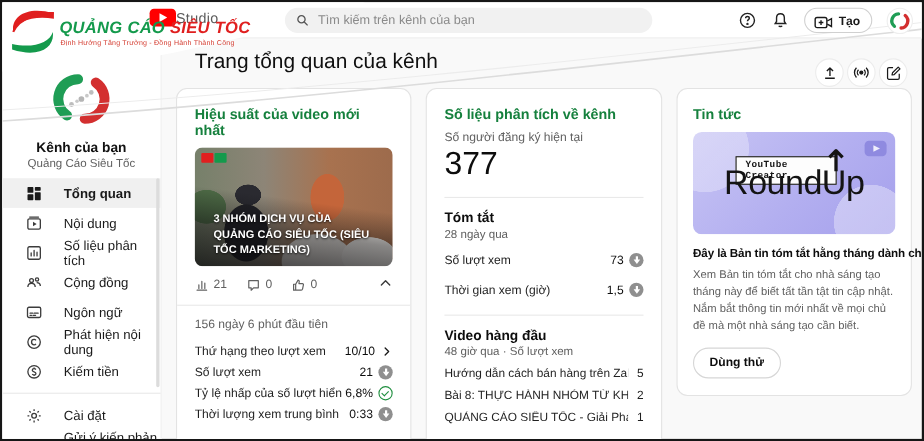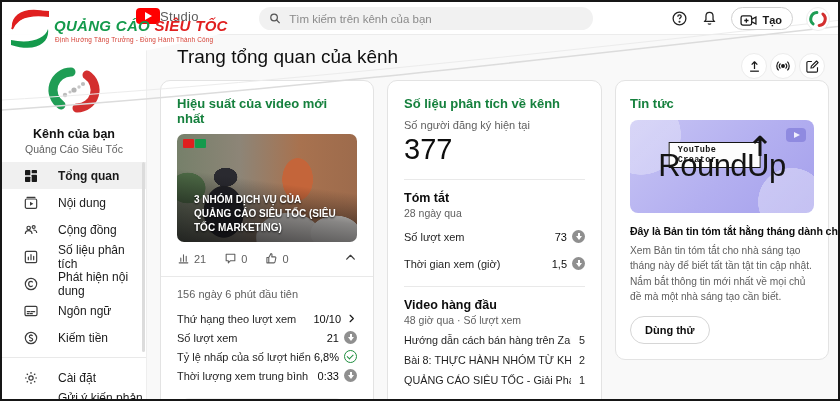--- a/index.html
+++ b/index.html
@@ -205,47 +205,47 @@
       <div class="menu-item">
         <svg width="16" height="16" viewBox="0 0 24 24" fill="none" stroke="#3c3c3c" stroke-width="1.8">
             <rect x="3.5" y="6" width="17" height="14" rx="2"></rect>
             <path d="M6 3.5 H18" stroke-linecap="round"></path>
             <path d="M10.5 10 L15.5 13 L10.5 16 Z" fill="#3c3c3c" stroke="none"></path>
           </svg>
         <span>Nội dung</span>
       </div>
       <div class="menu-item">
         <svg width="16" height="16" viewBox="0 0 24 24" fill="none" stroke="#3c3c3c" stroke-width="1.8">
+            <rect x="3.5" y="3.5" width="17" height="17" rx="2"></rect>
+            <path d="M8 16 V12 M12 16 V8.5 M16 16 V11" stroke-linecap="round"></path>
+          </svg>
+        <span>Số liệu phân tích</span>
+      </div>
+      <div class="menu-item">
+        <svg width="16" height="16" viewBox="0 0 24 24" fill="none" stroke="#3c3c3c" stroke-width="1.8">
             <circle cx="8.5" cy="9" r="2.6"></circle>
             <circle cx="16" cy="7.5" r="2.2"></circle>
             <path d="M3.5 18 C3.5 14.5 6 13 8.5 13 C11 13 13.5 14.5 13.5 18"></path>
             <path d="M15.5 12 C18 12 20.5 13.5 20.5 16.5"></path>
           </svg>
         <span>Cộng đồng</span>
       </div>
       <div class="menu-item">
         <svg width="16" height="16" viewBox="0 0 24 24" fill="none" stroke="#3c3c3c" stroke-width="1.8">
-            <rect x="3.5" y="3.5" width="17" height="17" rx="2"></rect>
-            <path d="M8 16 V12 M12 16 V8.5 M16 16 V11" stroke-linecap="round"></path>
-          </svg>
-        <span>Số liệu phân tích</span>
+            <rect x="3" y="5" width="18" height="14" rx="2"></rect>
+            <path d="M6.5 13 H10 M12 13 H17.5 M6.5 16 H8.5 M10.5 16 H14" stroke-linecap="round"></path>
+          </svg>
+        <span>Ngôn ngữ</span>
       </div>
       <div class="menu-item">
         <svg width="16" height="16" viewBox="0 0 24 24" fill="none" stroke="#3c3c3c" stroke-width="1.8">
             <circle cx="12" cy="12" r="8.5"></circle>
             <path d="M14.5 9.5 C13.9 8.6 13 8.2 12 8.2 C9.9 8.2 8.5 9.9 8.5 12 C8.5 14.1 9.9 15.8 12 15.8 C13 15.8 13.9 15.4 14.5 14.5"></path>
           </svg>
         <span>Phát hiện nội dung</span>
-      </div>
-      <div class="menu-item">
-        <svg width="16" height="16" viewBox="0 0 24 24" fill="none" stroke="#3c3c3c" stroke-width="1.8">
-            <rect x="3" y="5" width="18" height="14" rx="2"></rect>
-            <path d="M6.5 13 H10 M12 13 H17.5 M6.5 16 H8.5 M10.5 16 H14" stroke-linecap="round"></path>
-          </svg>
-        <span>Ngôn ngữ</span>
       </div>
       <div class="menu-item">
         <svg width="16" height="16" viewBox="0 0 24 24" fill="none" stroke="#3c3c3c" stroke-width="1.8">
             <circle cx="12" cy="12" r="8.5"></circle>
             <path d="M14.5 8.8 C13.8 8 13 7.7 12 7.7 C10.6 7.7 9.5 8.5 9.5 9.8 C9.5 12.6 14.5 11.4 14.5 14.2 C14.5 15.5 13.4 16.3 12 16.3 C11 16.3 10.1 16 9.4 15.2 M12 6.2 V7.7 M12 16.3 V17.8"></path>
           </svg>
         <span>Kiếm tiền</span>
       </div>
       <div class="menu-div"></div>
       <div class="menu-item">

